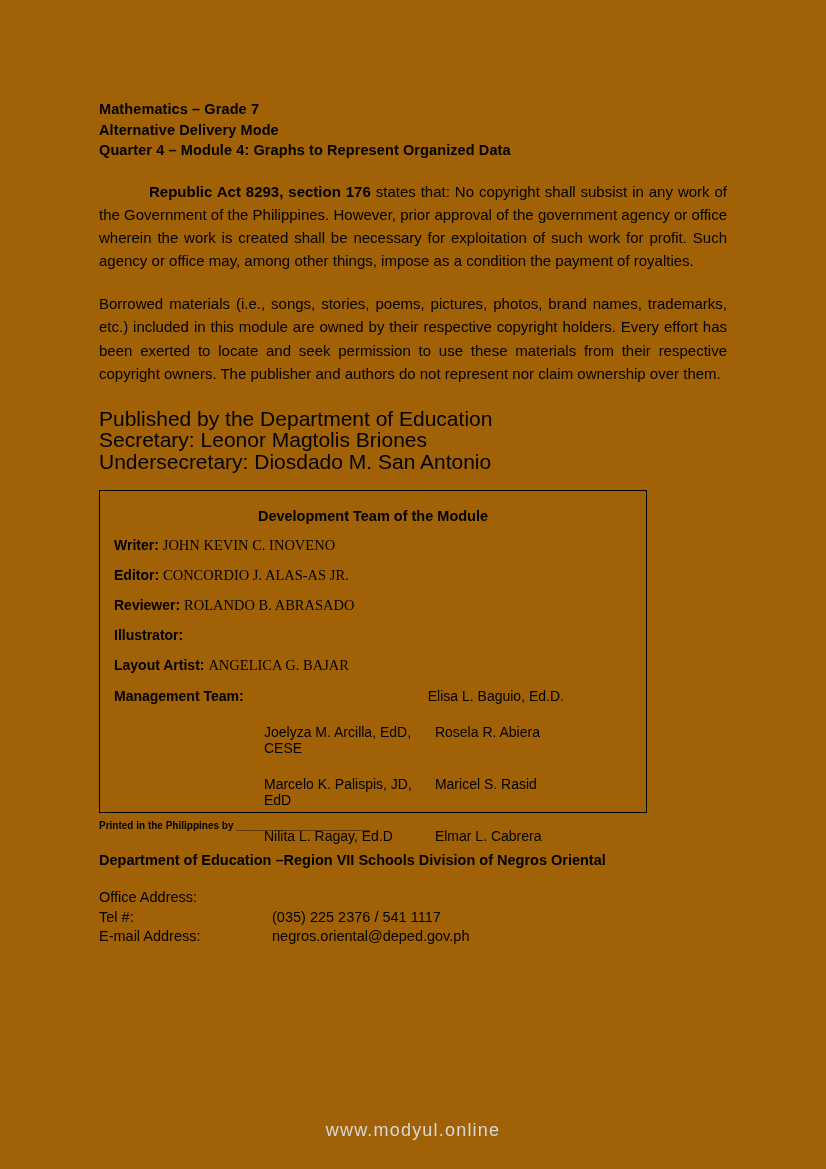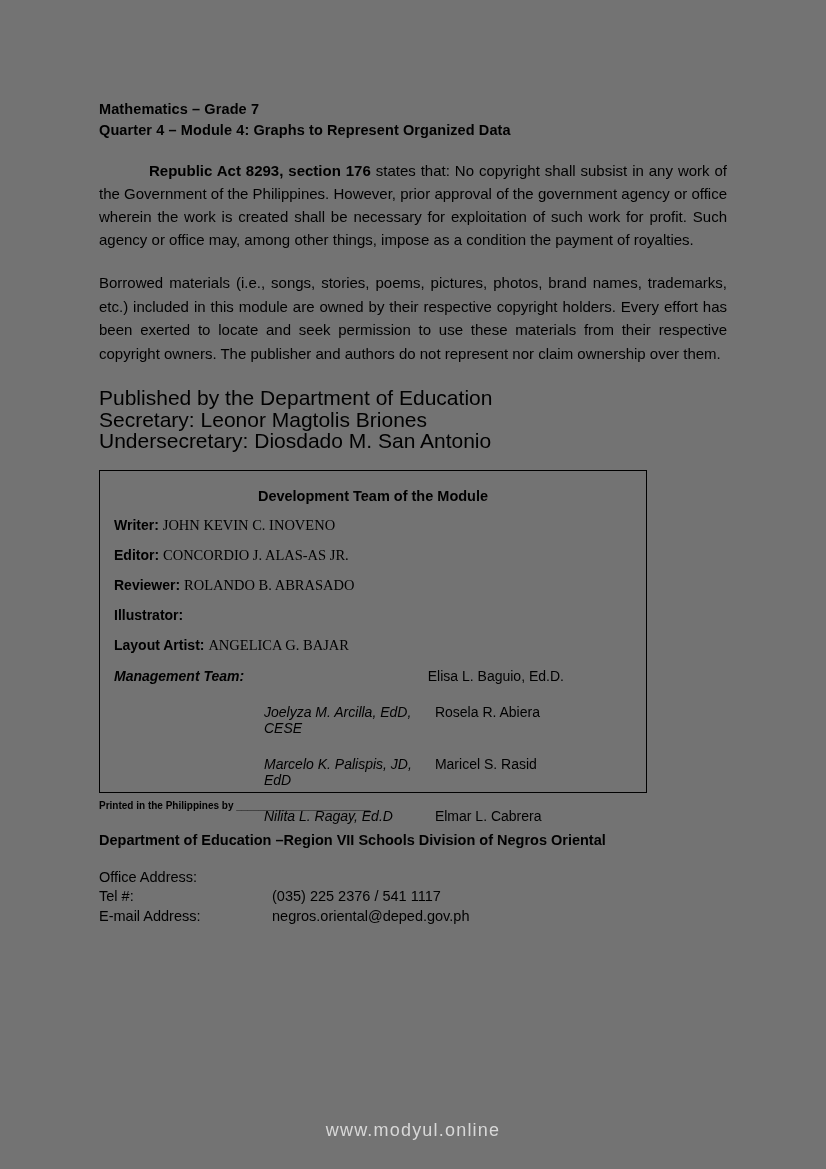--- a/index.html
+++ b/index.html
@@ -13,21 +13,21 @@
     font-family: "Liberation Sans", sans-serif;
     color: #000000;
     position: relative;
     overflow: hidden;
   }
   .page {
     position: absolute;
     left: 0; top: 0;
     width: 826px;
     height: 1169px;
-    background: #737373;
+    background: #a16207;
   }
   .content {
     position: absolute;
     left: 99px;
     top: 99px;
     width: 628px;
   }
   .title-block {
     font-size: 14.5px;
     font-weight: bold;
@@ -97,21 +97,20 @@
   .mgmt-line {
     display: flex;
     align-items: baseline;
     margin-top: 20px;
   }
   .mgmt-line:first-child { margin-top: 0; }
   .mgmt-left {
     width: 345px;
     display: flex;
     align-items: center;
-    font-style: italic;
   }
   .mgmt-left .lbl { font-weight: bold; white-space: nowrap; }
   .mgmt-left .nm { margin-left: 5px; }
   .mgmt-left.indented { padding-left: 145px; box-sizing: border-box; }
   .mgmt-right { width: 240px; }
   .printed {
     margin-top: 7px;
     font-size: 10px;
     font-weight: bold;
   }
@@ -141,20 +140,21 @@
   }
 </style>
 </head>
 <body>
 
 <div class="page">
   <div class="content">
 
     <div class="title-block">
       <div>Mathematics – Grade 7</div>
+      <div>Alternative Delivery Mode</div>
       <div>Quarter 4 – Module 4: Graphs to Represent Organized Data</div>
     </div>
 
 
     <div class="para">
       <span class="indent"></span><b>Republic Act 8293, section 176</b><span> states that: No copyright shall subsist in any work of the Government of the Philippines. However, prior approval of the government agency or office wherein the work is created shall be necessary for exploitation of such work for profit. Such agency or office may, among other things, impose as a condition the payment of royalties.</span>
     </div>
 
     <div class="para-2">
       <span class="indent"></span><span>Borrowed materials (i.e., songs, stories, poems, pictures, photos, brand names, trademarks, etc.) included in this module are owned by their respective copyright holders. Every effort has been exerted to locate and seek permission to use these materials from their respective copyright owners. The publisher and authors do not represent nor claim ownership over them.</span>

